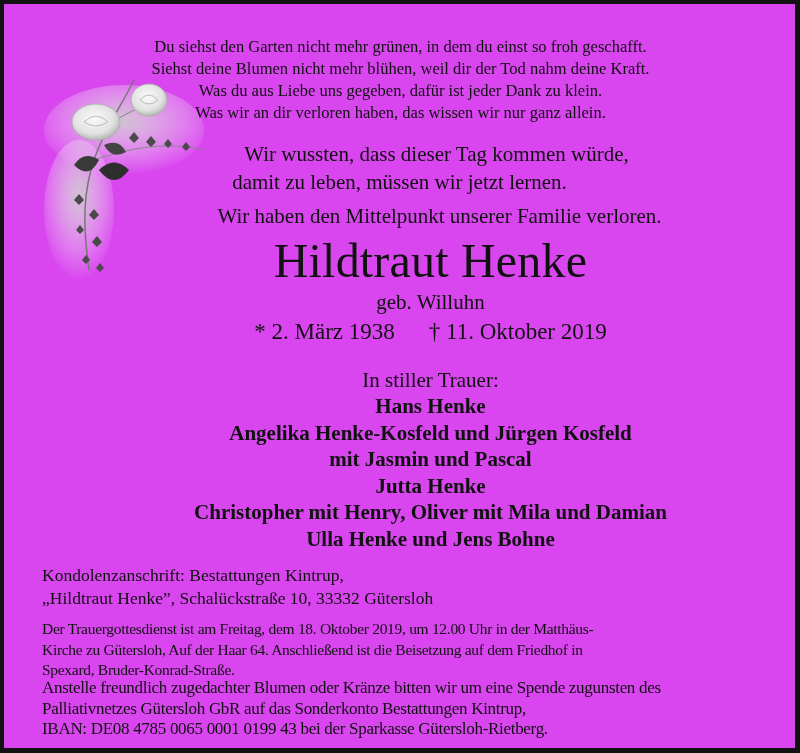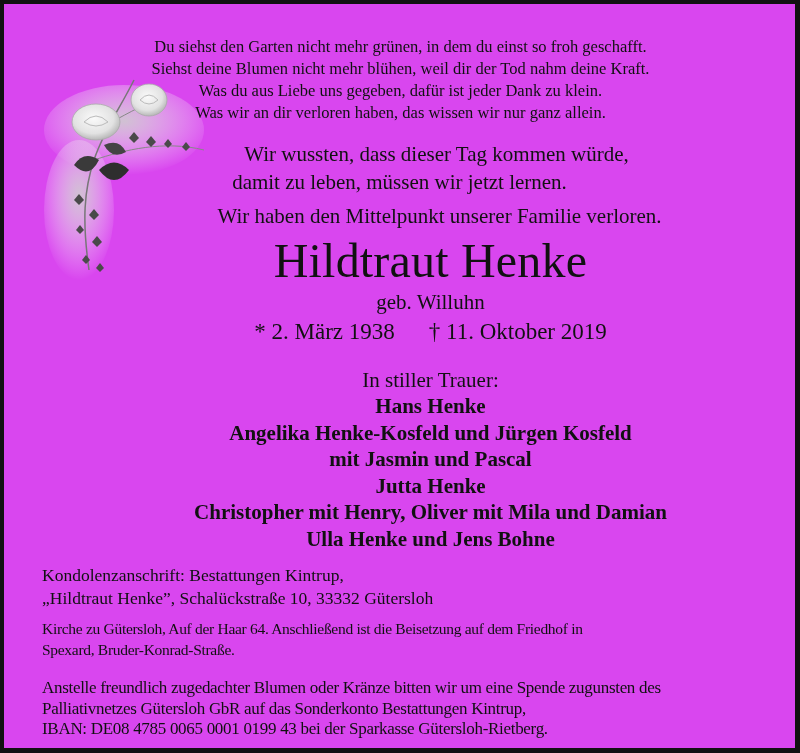--- a/index.html
+++ b/index.html
@@ -110,20 +110,21 @@
     <div>Christopher mit Henry, Oliver mit Mila und Damian</div>
     <div>Ulla Henke und Jens Bohne</div>
   </div>
 
   <div class="left-block kondo">
     <div>Kondolenzanschrift: Bestattungen Kintrup,</div>
     <div>„Hildtraut Henke”, Schalückstraße 10, 33332 Gütersloh</div>
   </div>
 
   <div class="left-block service">
+    <div>Der Trauergottesdienst ist am Freitag, dem 18. Oktober 2019, um 12.00 Uhr in der Matthäus-</div>
     <div>Kirche zu Gütersloh, Auf der Haar 64. Anschließend ist die Beisetzung auf dem Friedhof in</div>
     <div>Spexard, Bruder-Konrad-Straße.</div>
   </div>
 
   <div class="left-block donation">
     <div>Anstelle freundlich zugedachter Blumen oder Kränze bitten wir um eine Spende zugunsten des</div>
     <div>Palliativnetzes Gütersloh GbR auf das Sonderkonto Bestattungen Kintrup,</div>
     <div>IBAN: DE08 4785 0065 0001 0199 43 bei der Sparkasse Gütersloh-Rietberg.</div>
   </div>
 

